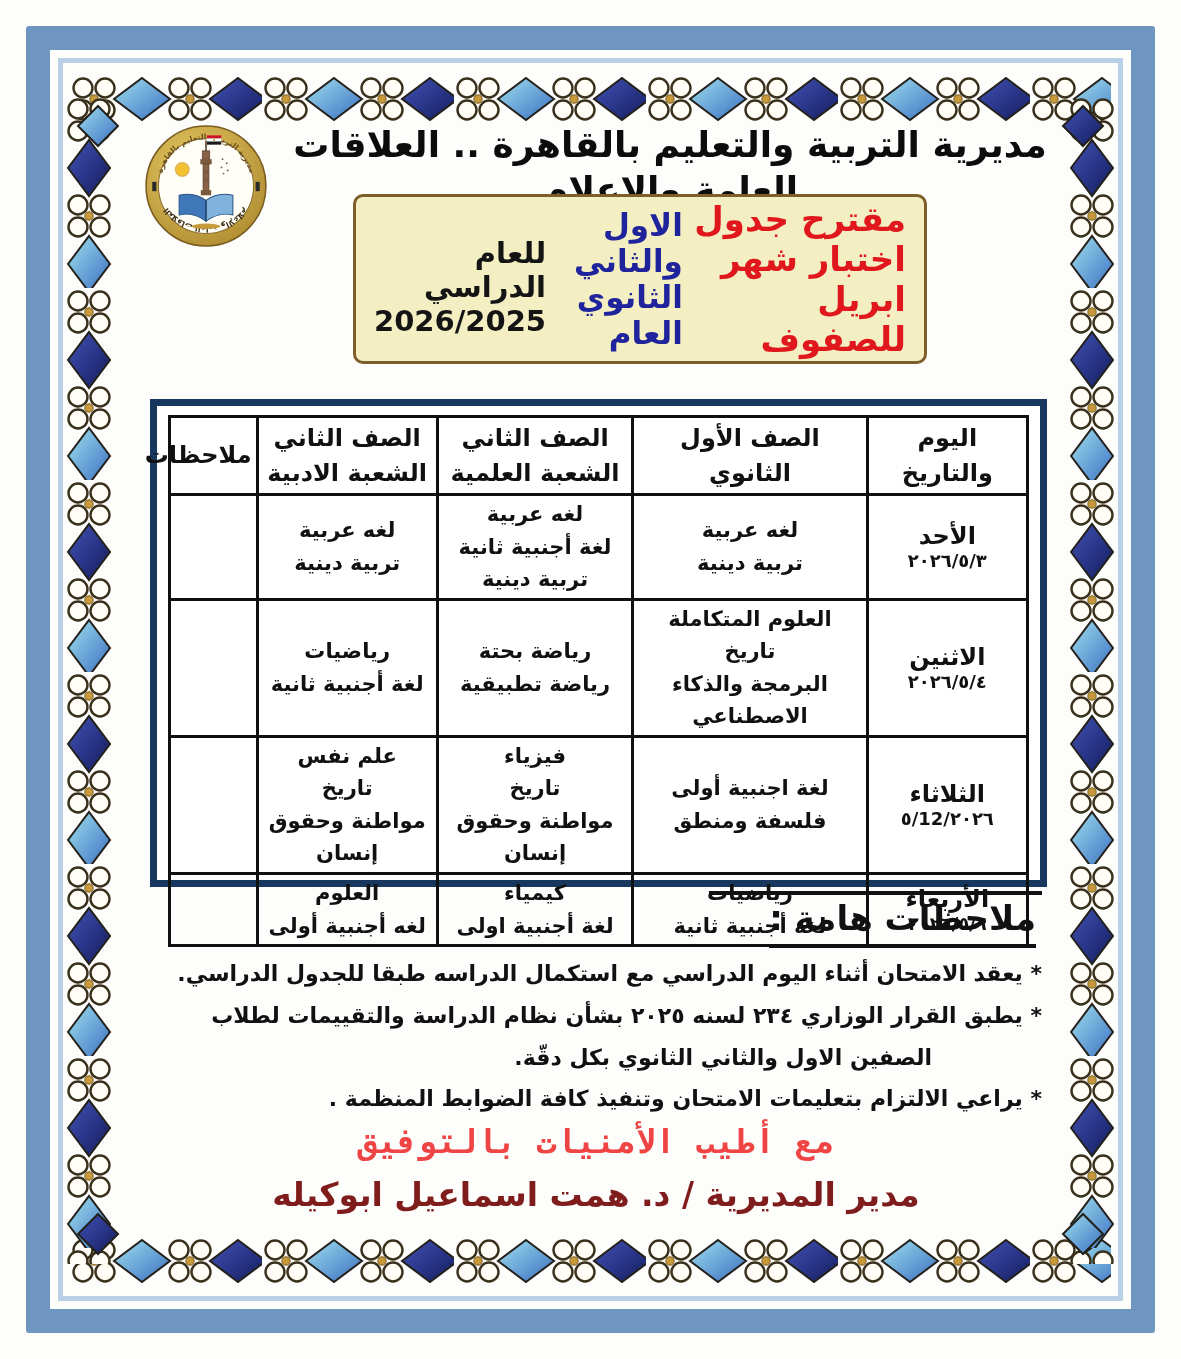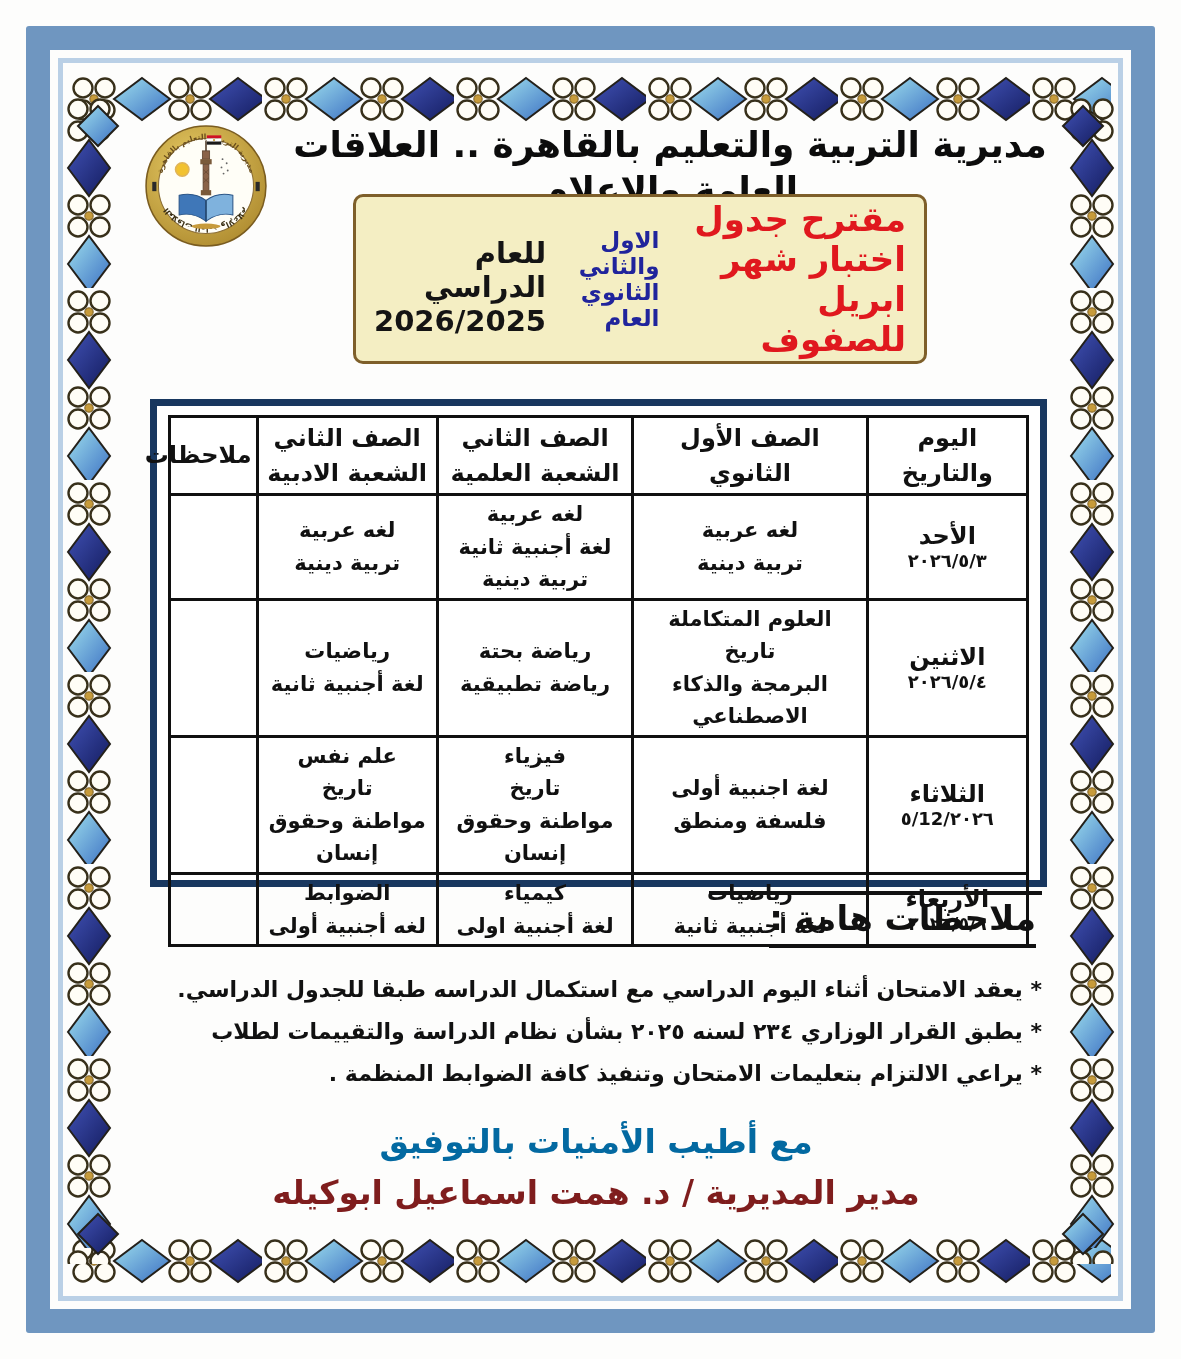--- a/index.html
+++ b/index.html
@@ -36,21 +36,21 @@
     text-align: center;
     font-size: 36px; font-weight: 800; line-height: 1.25; color: #0c0c0c;
   }
   .banner {
     position: absolute; left: 353px; top: 194px; width: 574px; height: 170px;
     background: #f4eec3; border: 3px solid #7e5f2a; border-radius: 10px;
     display: flex; flex-direction: row; align-items: center; justify-content: center;
     gap: 6px; padding: 8px 18px;
   }
   .banner-line1 { color: #e0181e; font-size: 34px; font-weight: 800; }
-  .banner-line2 { color: #20249c; font-size: 23px; font-weight: 800; }
+  .banner-line2 { color: #20249c; font-size: 31px; font-weight: 800; }
   .banner-line3 { color: #141414; font-size: 29px; font-weight: 800; margin-top: 16px; }
   
   .table-frame {
     position: absolute; left: 150px; top: 399px; width: 897px; height: 488px;
     border: 7px solid #18375f; background: #ffffff; padding: 9px 11px;
   }
   table.schedule {
     width: 100%; height: 100%;
     border-collapse: collapse; table-layout: fixed;
     direction: rtl;
@@ -69,26 +69,26 @@
   .notes-heading-wrap {
     display: inline-block;
     border-top: 4px solid #111;
     padding: 3px 6px 0 60px;
   }
   .notes-heading {
     display: inline-block;
     border-bottom: 4px solid #111;
     font-size: 34px; font-weight: 800; padding-bottom: 6px;
   }
-  .notes-list { margin-top: 21px; }
+  .notes-list { margin-top: 5px; }
   .note-line { font-size: 22px; font-weight: 700; line-height: 1.9; text-align: right; }
   .note-line.indent { padding-left: 0; padding-right: 110px; }
   
   .footer { position: absolute; left: 150px; top: 1122px; width: 892px; text-align: center; }
-  .footer-wish { color: #0369a1; font-size: 33px; font-weight: 800; }
+  .footer-wish { color: #ef4444; font-size: 33px; font-weight: 800; font-family: Liberation Mono, monospace; }
   .footer-signature { color: #7f1d1d; font-size: 33px; font-weight: 800; margin-top: 12px; }
 </style>
 </head>
 <body>
 
 <div class="page">
 
   <svg width="0" height="0" style="position:absolute" aria-hidden="true">
     <defs>
       <linearGradient id="gLight" x1="0" y1="0" x2="1" y2="1">
@@ -299,36 +299,37 @@
         </td>
         <td class="cell-subjects">
               <div>رياضيات</div>
               <div>لغة أجنبية ثانية</div>
             </td>
         <td class="cell-subjects">
               <div>كيمياء</div>
               <div>لغة أجنبية اولى</div>
             </td>
         <td class="cell-subjects">
-              <div>الضوابط</div>
+              <div>العلوم</div>
               <div>لغه أجنبية أولى</div>
             </td>
         <td class="cell-subjects"></td>
       </tr>
     </tbody>
       </table>
   </div>
 
   <div class="notes">
     <div class="notes-heading-wrap">
       <span class="notes-heading">ملاحظات هامة :</span>
     </div>
     <div class="notes-list">
       <div class="note-line">* يعقد الامتحان أثناء اليوم الدراسي مع استكمال الدراسه طبقا للجدول الدراسي.</div>
       <div class="note-line">* يطبق القرار الوزاري ٢٣٤ لسنه ٢٠٢٥ بشأن نظام الدراسة والتقييمات لطلاب</div>
+      <div class="note-line indent">الصفين الاول والثاني الثانوي بكل دقّة.</div>
       <div class="note-line">* يراعي الالتزام بتعليمات الامتحان وتنفيذ كافة الضوابط المنظمة .</div>
     </div>
   </div>
 
   <div class="footer">
     <div class="footer-wish">مع أطيب الأمنيات بالتوفيق</div>
     <div class="footer-signature">مدير المديرية / د. همت اسماعيل ابوكيله</div>
   </div>
 
 </div>

